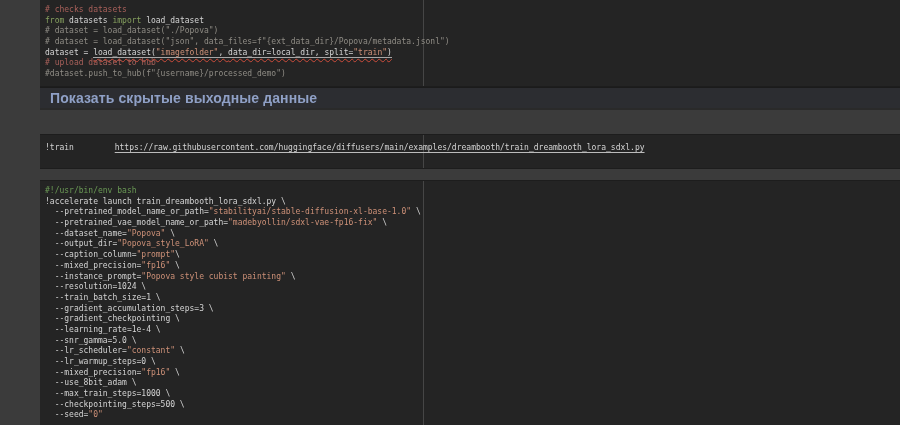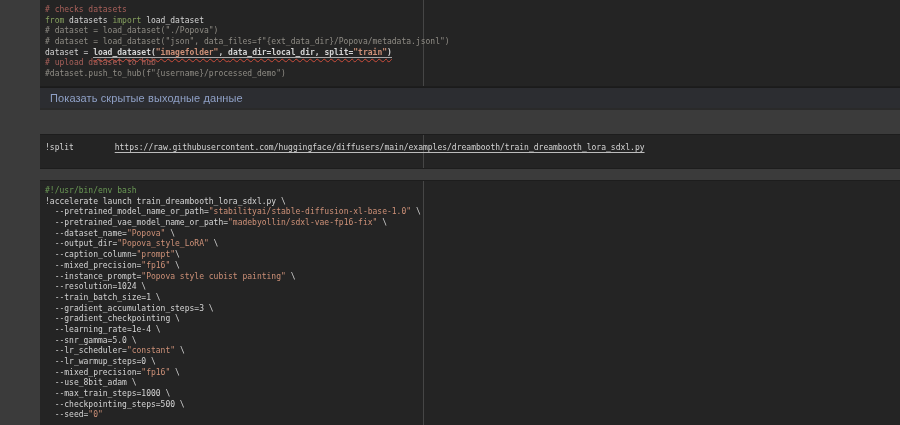--- a/index.html
+++ b/index.html
@@ -49,36 +49,35 @@
     text-decoration-thickness:1px;
     text-decoration-color:#bcbcbc;
     text-underline-offset:2px;
     padding-left:36px;
   }
   .seu{
     border-bottom:1px solid #a6a6a6;
     text-decoration:underline wavy var(--error_squiggle);
     text-decoration-thickness:1px;
     text-underline-offset:2.5px;
-    font-weight:bold;
   }
 
   .output-bar{
     position:absolute;top:87px;left:0;width:893px;height:23px;
     background:var(--bar_bg);
     border-top:1px solid #1b1b1b;
     border-bottom:2px solid #2a2a2a;
     box-sizing:border-box;
     display:flex;align-items:center;
     padding-left:10px;
     cursor:pointer;
   }
   .output-bar span{
     font-family:"Liberation Sans", sans-serif;
-    font-size:11px;font-weight:400;
+    font-size:14px;font-weight:700;
     color:var(--bar_text);
     letter-spacing:.1px;
   }
 
   .gutter{
     position:absolute;top:0;right:0;width:15px;height:100%;
     background:#2d2d2d;
   }
   .err-marker{
     position:absolute;right:3px;top:50px;width:5px;height:12px;
@@ -106,21 +105,21 @@
       <div class="err-marker"></div>
     </div>
   </div>
 
   <div class="output-bar">
     <span>Показать скрытые выходные данные</span>
   </div>
 
   <div class="cell" id="cell-wget">
     <div class="ruler"></div>
-    <pre class="code"><div class="ln"><span class="sp">!split </span><span class="sp su">https://raw.githubusercontent.com/huggingface/diffusers/main/examples/dreambooth/train_dreambooth_lora_sdxl.py</span></div></pre>
+    <pre class="code"><div class="ln"><span class="sp">!train </span><span class="sp su">https://raw.githubusercontent.com/huggingface/diffusers/main/examples/dreambooth/train_dreambooth_lora_sdxl.py</span></div></pre>
   </div>
 
   <div class="cell" id="cell-train">
     <div class="ruler"></div>
     <pre class="code"><div class="ln"><span class="scgr">#!/usr/bin/env bash</span></div><div class="ln"><span class="sp">!accelerate launch train_dreambooth_lora_sdxl.py \</span></div><div class="ln"><span class="sp">  --pretrained_model_name_or_path=</span><span class="ss">"stabilityai/stable-diffusion-xl-base-1.0"</span><span class="sp"> \</span></div><div class="ln"><span class="sp">  --pretrained_vae_model_name_or_path=</span><span class="ss">"madebyollin/sdxl-vae-fp16-fix"</span><span class="sp"> \</span></div><div class="ln"><span class="sp">  --dataset_name=</span><span class="ss">"Popova"</span><span class="sp"> \</span></div><div class="ln"><span class="sp">  --output_dir=</span><span class="ss">"Popova_style_LoRA"</span><span class="sp"> \</span></div><div class="ln"><span class="sp">  --caption_column=</span><span class="ss">"prompt"</span><span class="sp">\</span></div><div class="ln"><span class="sp">  --mixed_precision=</span><span class="ss">"fp16"</span><span class="sp"> \</span></div><div class="ln"><span class="sp">  --instance_prompt=</span><span class="ss">"Popova style cubist painting"</span><span class="sp"> \</span></div><div class="ln"><span class="sp">  --resolution=1024 \</span></div><div class="ln"><span class="sp">  --train_batch_size=1 \</span></div><div class="ln"><span class="sp">  --gradient_accumulation_steps=3 \</span></div><div class="ln"><span class="sp">  --gradient_checkpointing \</span></div><div class="ln"><span class="sp">  --learning_rate=1e-4 \</span></div><div class="ln"><span class="sp">  --snr_gamma=5.0 \</span></div><div class="ln"><span class="sp">  --lr_scheduler=</span><span class="ss">"constant"</span><span class="sp"> \</span></div><div class="ln"><span class="sp">  --lr_warmup_steps=0 \</span></div><div class="ln"><span class="sp">  --mixed_precision=</span><span class="ss">"fp16"</span><span class="sp"> \</span></div><div class="ln"><span class="sp">  --use_8bit_adam \</span></div><div class="ln"><span class="sp">  --max_train_steps=1000 \</span></div><div class="ln"><span class="sp">  --checkpointing_steps=500 \</span></div><div class="ln"><span class="sp">  --seed=</span><span class="ss">"0"</span></div></pre>
   </div>
 
   <div class="rstrip"></div>
   <div class="scroll-thumb"></div>
 

